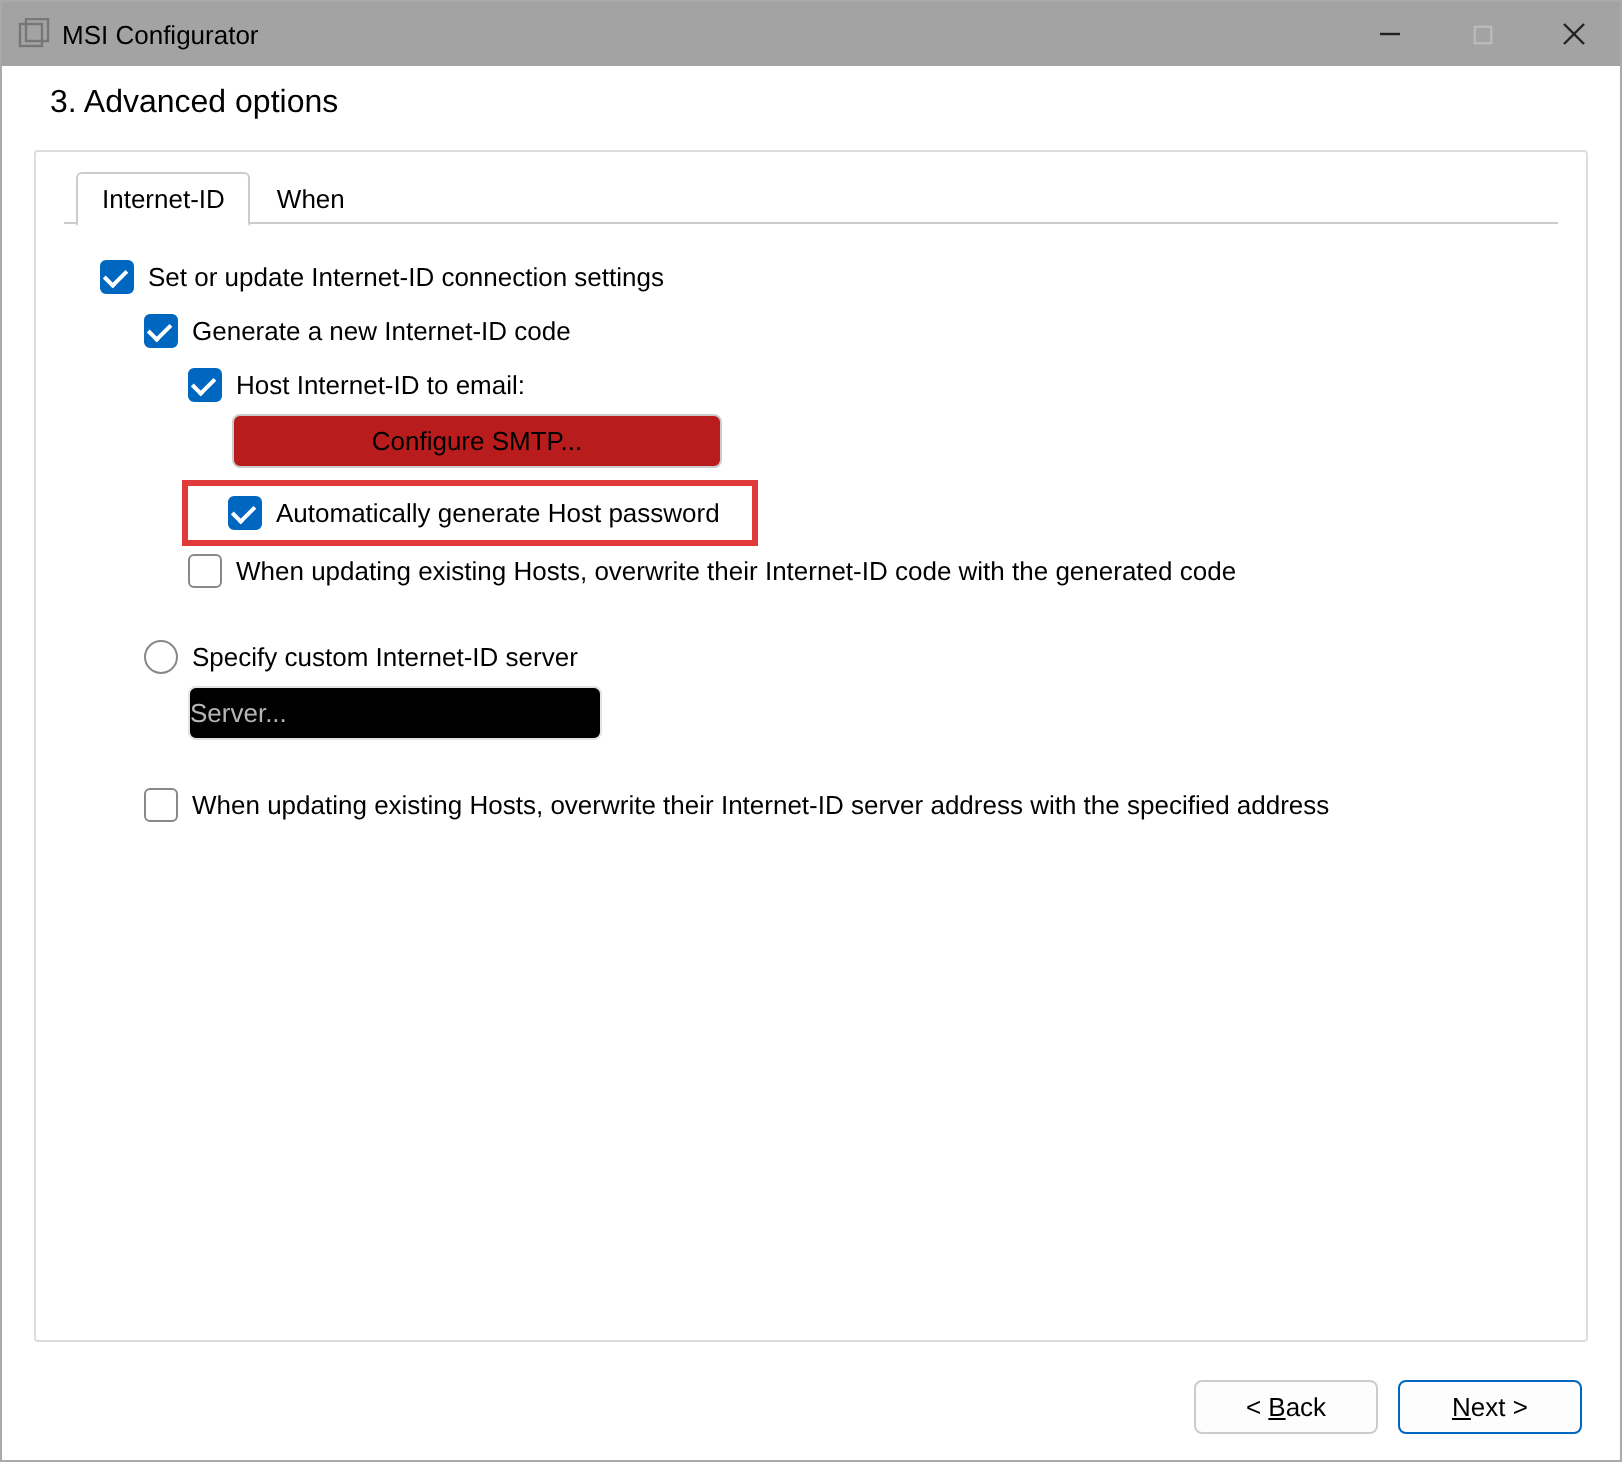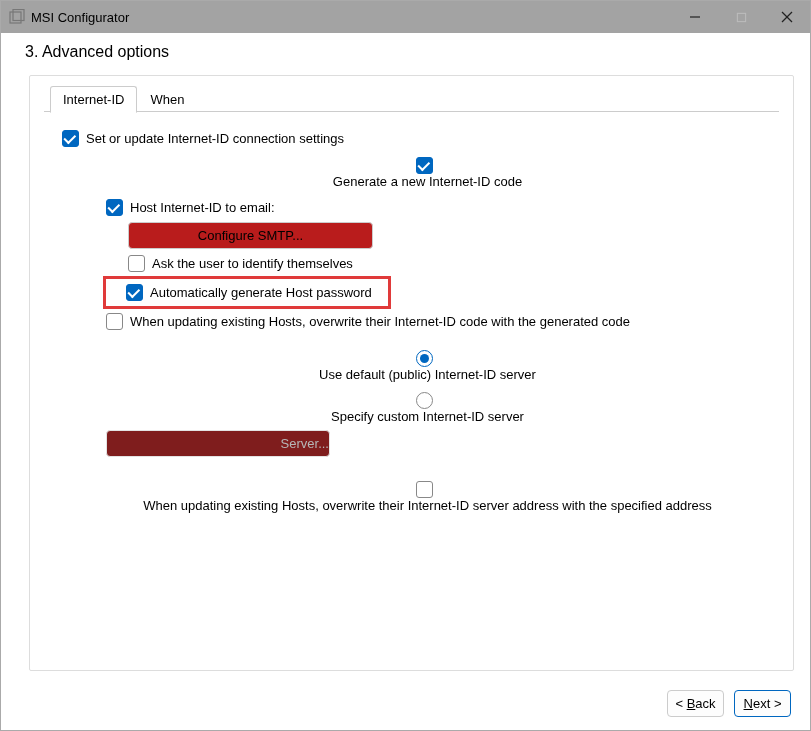--- a/index.html
+++ b/index.html
@@ -47,21 +47,21 @@
     .page-subtitle {
       padding: 10px 24px 8px 24px;
       font-size: 16px;
     }
     .content-wrap {
       padding: 0 8px;
     }
     .content {
       border: 1px solid #ddd;
       border-radius: 2px;
-      margin: 6px 8px 0 20px;
+      margin: 6px 8px 0 8px;
       height: 596px;
       padding: 0 0 0 0;
       position: relative;
       background: #fff;
     }
     .tabs {
       display: flex;
       align-items: flex-end;
       padding: 8px 0 0 20px;
       height: 36px;
@@ -127,66 +127,66 @@
     .radio.checked {
       border-color: #0067c0;
     }
     .radio.checked::after {
       content: "";
       width: 9px; height: 9px;
       background: #0067c0;
       border-radius: 50%;
     }
     .lbl { font-size: 13px; }
-    .indent1 { margin-left: 22px; flex-direction: column; }
+    .indent1 { margin-left: 22px; }
     .indent2 { margin-left: 44px; }
     .indent3 { margin-left: 66px; }
     .btn {
       border: 1px solid #ccc;
       border-radius: 4px;
       padding: 4px 10px;
       background: #b91c1c;
       font-size: 13px;
       text-align: center;
     }
     .btn-smtp {
       width: 245px;
       margin: 6px 0 6px 66px;
       padding: 5px 0;
     }
     .disabled-input {
-      width: 224px;
+      width: 207px;
       margin: 6px 0 6px 44px;
       padding: 5px 0;
       border: 1px solid #e3e3e3;
       border-radius: 4px;
-      text-align: right;
+      text-align: left;
       color: #b6b6b6;
-      background: #7f1d1d;
+      background: #000000;
       font-size: 13px;
     }
     .highlight-box {
       border: 3px solid #e03a3a;
       padding: 5px 8px 5px 20px;
       margin: 4px 0 4px 41px;
       width: 288px;
       display: flex;
       align-items: center;
     }
     .gap-sm { height: 6px; }
     .gap-md { height: 16px; }
     .footer {
       position: absolute;
       right: 20px;
       bottom: 14px;
       display: flex;
       gap: 10px;
     }
     .footer .fbtn {
-      width: 57px;
+      width: 92px;
       padding: 5px 0;
       border: 1px solid #ccc;
       border-radius: 4px;
       text-align: center;
       font-size: 13px;
       background: #fdfdfd;
     }
     .footer .fbtn.primary {
       border: 1.5px solid #0067c0;
     }
@@ -251,41 +251,33 @@
 
       <div class="gap-sm"></div>
 
       <div class="row indent2">
         <span class="chk checked"></span>
         <span class="lbl">Host Internet-ID to email:</span>
       </div>
 
       <div class="btn btn-smtp">Configure SMTP...</div>
 
-      <div class="row indent3">
-        <span class="chk"></span>
-        <span class="lbl">Ask the user to identify themselves</span>
-      </div>
 
       <div class="highlight-box">
         <span class="chk checked"></span>
         <span class="lbl">Automatically generate Host password</span>
       </div>
 
       <div class="row indent2">
         <span class="chk"></span>
         <span class="lbl">When updating existing Hosts, overwrite their Internet-ID code with the generated code</span>
       </div>
 
       <div class="gap-md"></div>
 
-      <div class="row indent1">
-        <span class="radio checked"></span>
-        <span class="lbl">Use default (public) Internet-ID server</span>
-      </div>
 
       <div class="gap-sm"></div>
 
       <div class="row indent1">
         <span class="radio"></span>
         <span class="lbl">Specify custom Internet-ID server</span>
       </div>
 
       <div class="disabled-input">Server...</div>
 

